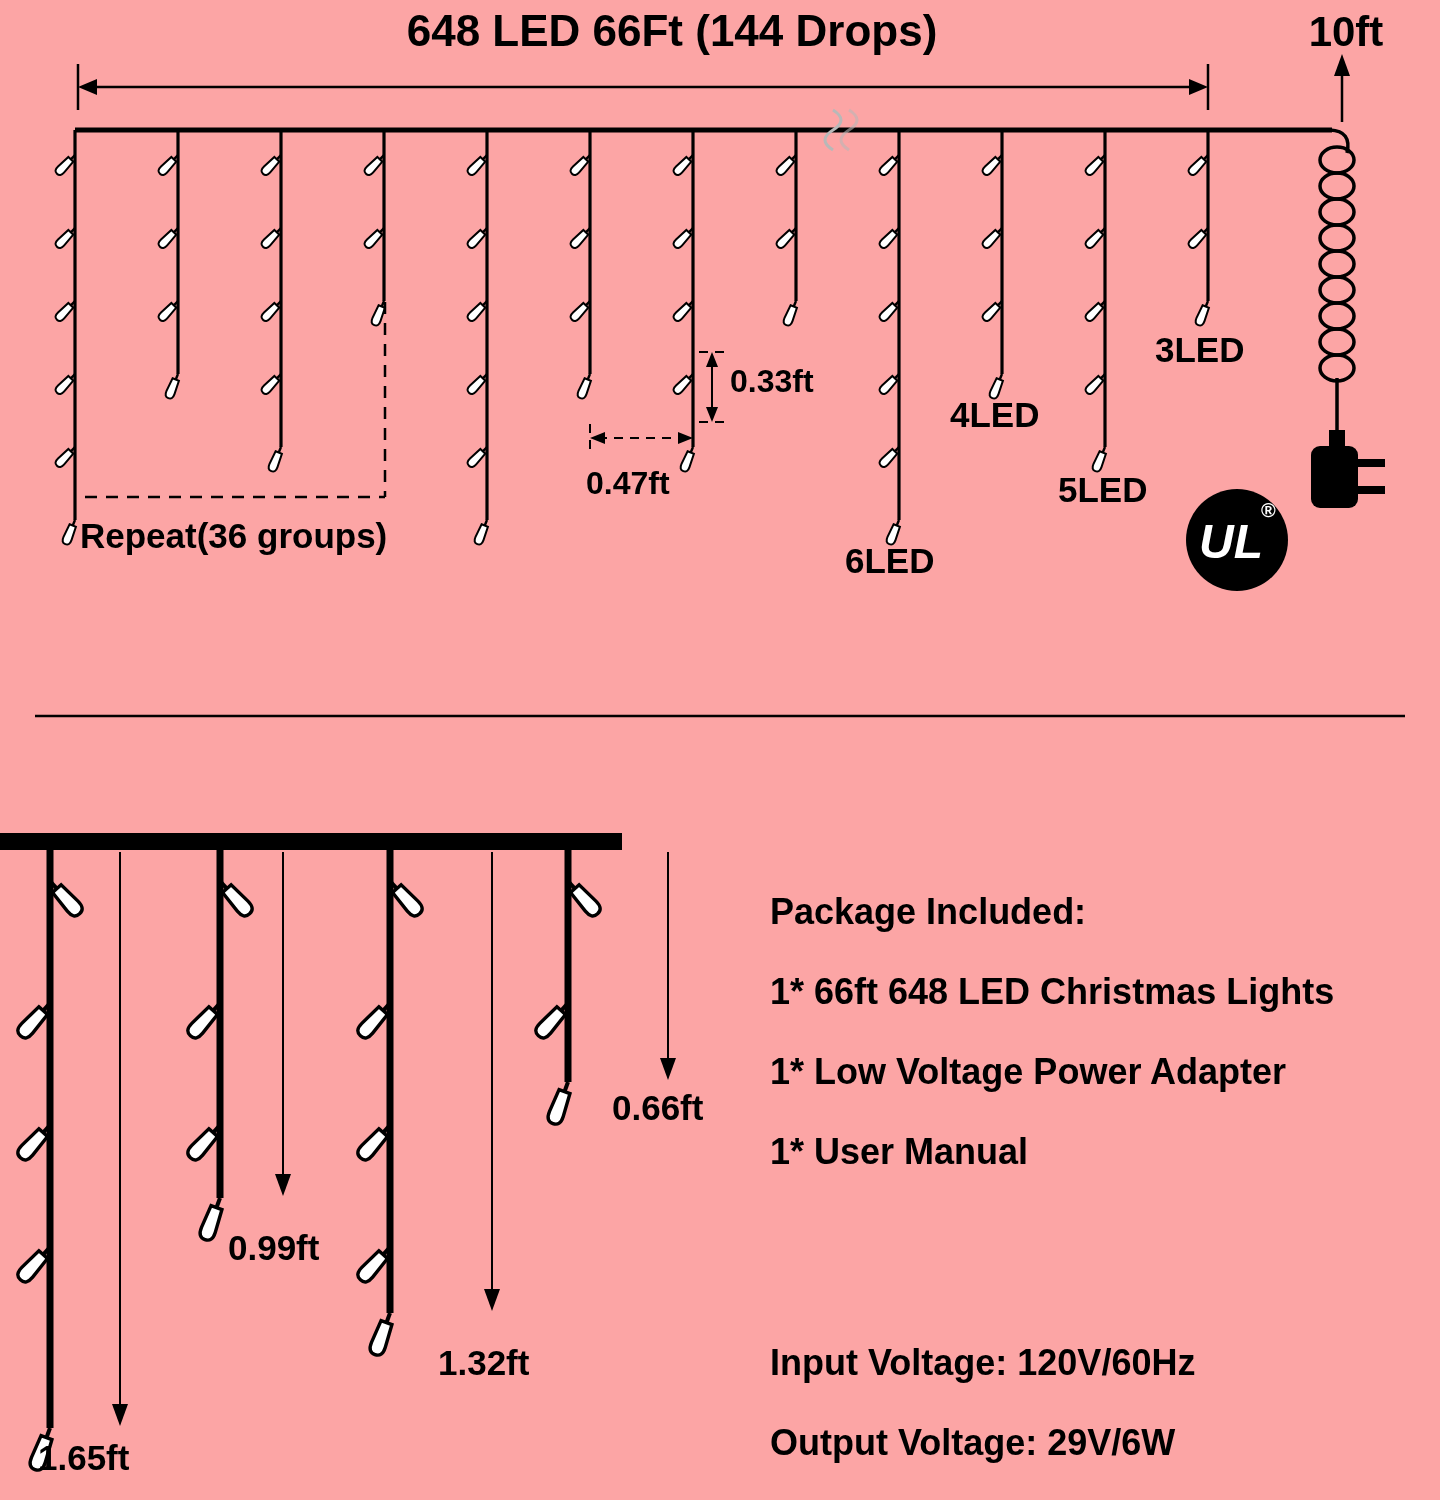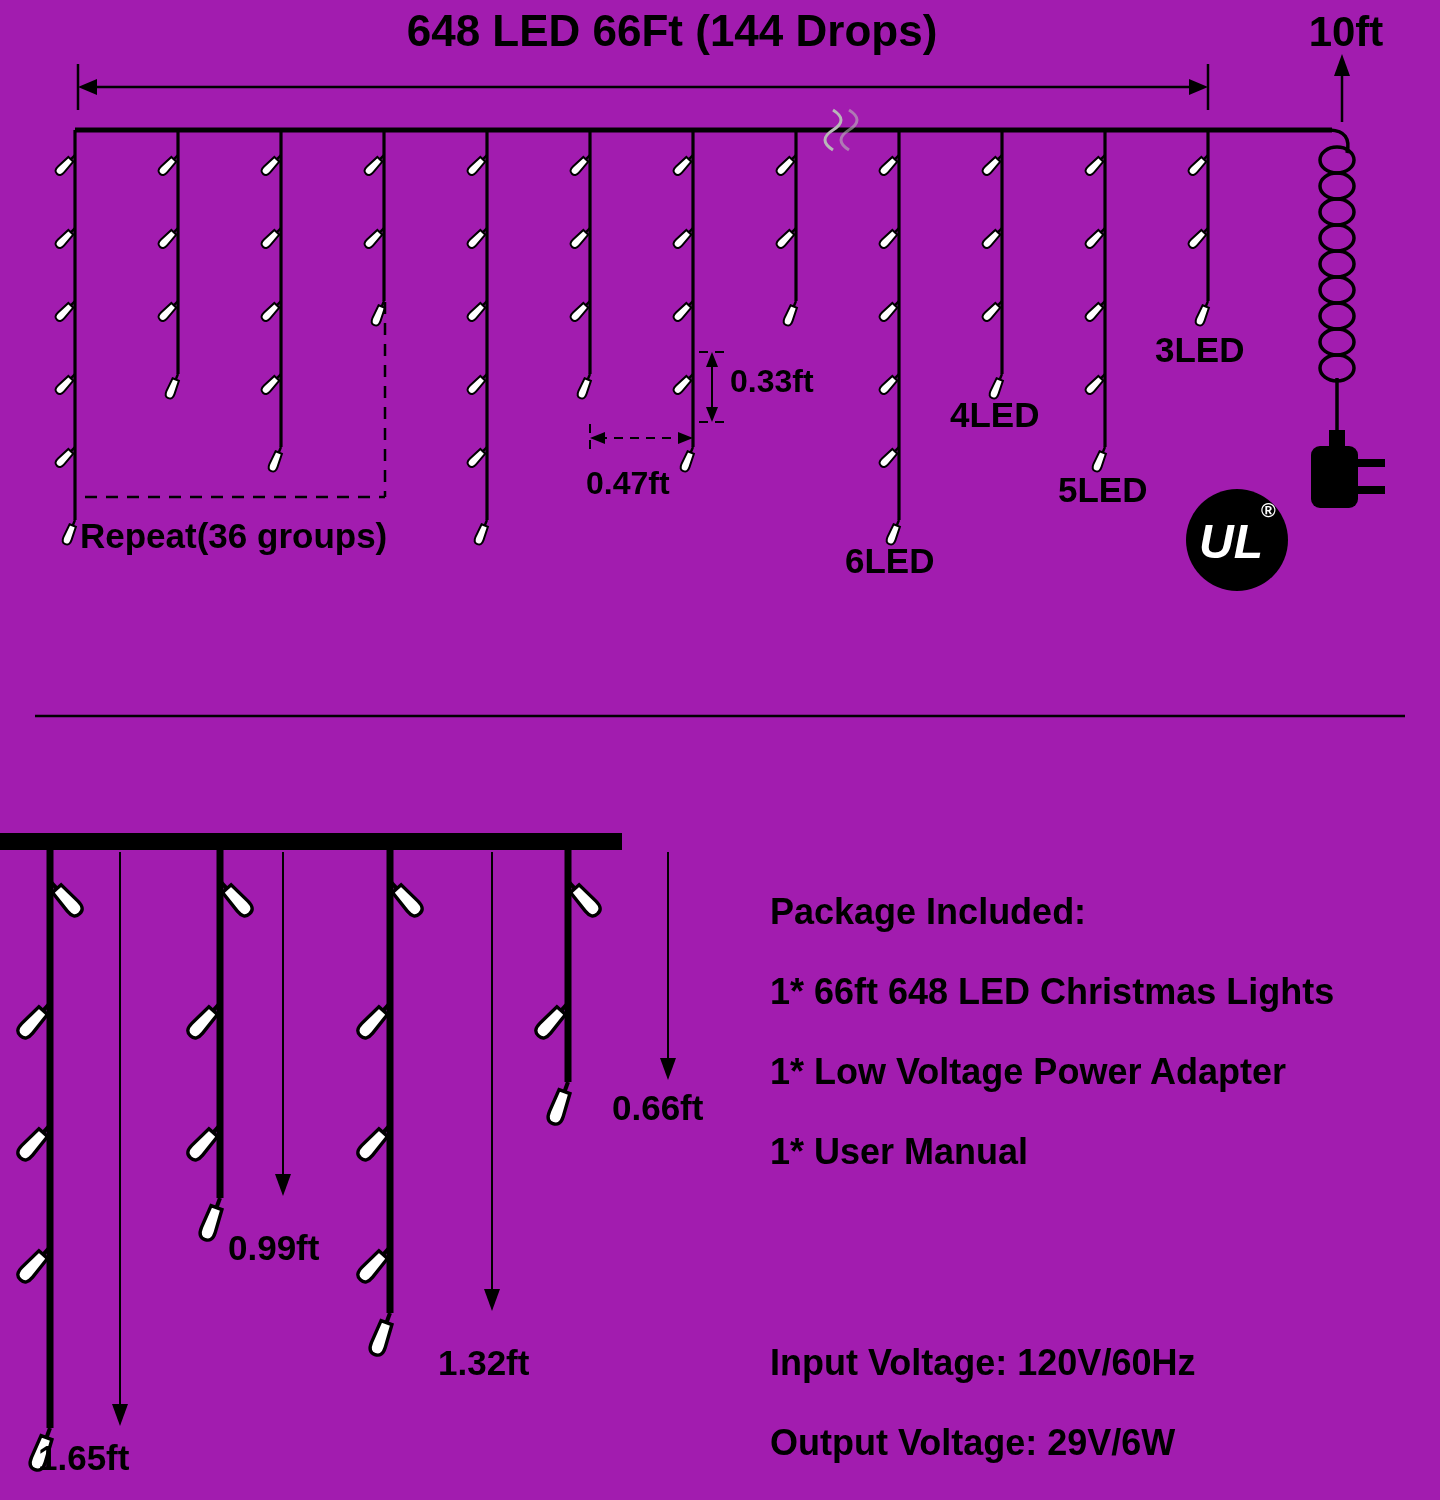--- a/index.html
+++ b/index.html
@@ -1,16 +1,16 @@
 <!DOCTYPE html>
 <html><head>
 <meta charset="utf-8">
 <style>
   html,body{margin:0;padding:0;background:#fff;}
-  .canvas{position:relative;width:1440px;height:1500px;background:#a21caf;overflow:hidden;}
+  .canvas{position:relative;width:1440px;height:1500px;background:#fca5a5;overflow:hidden;}
   svg{display:block;}
   svg text{font-family:"Liberation Sans",sans-serif;font-weight:bold;fill:#000;}
   .t44{font-size:44px;}
   .t42{font-size:42px;}
   .t36{font-size:36px;}
   .t35{font-size:35px;}
   .t32{font-size:32px;}
   .mid{text-anchor:middle;}
   .ln{stroke:#000;stroke-width:2.5;}
   .thin{stroke:#000;stroke-width:2;}

